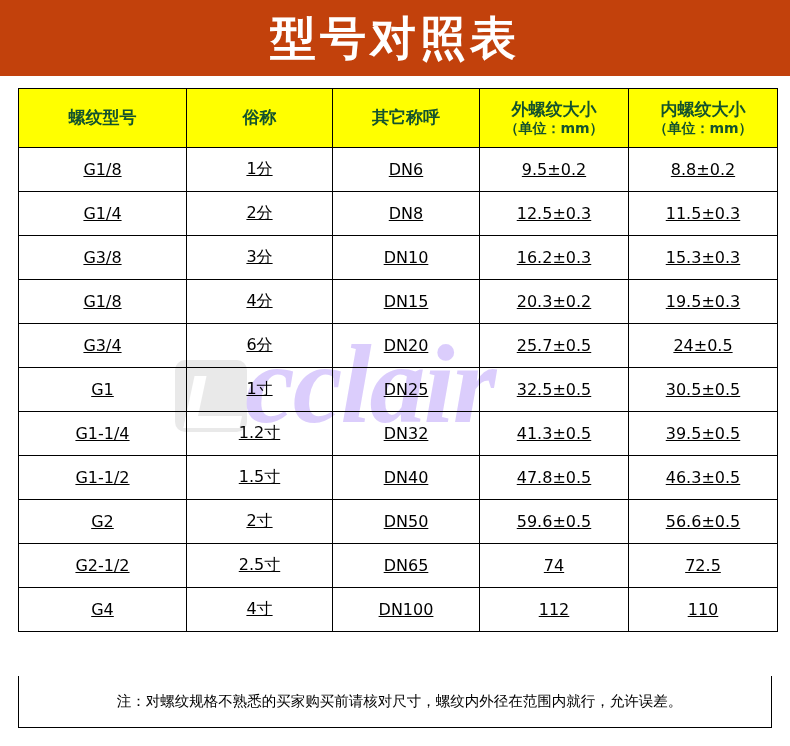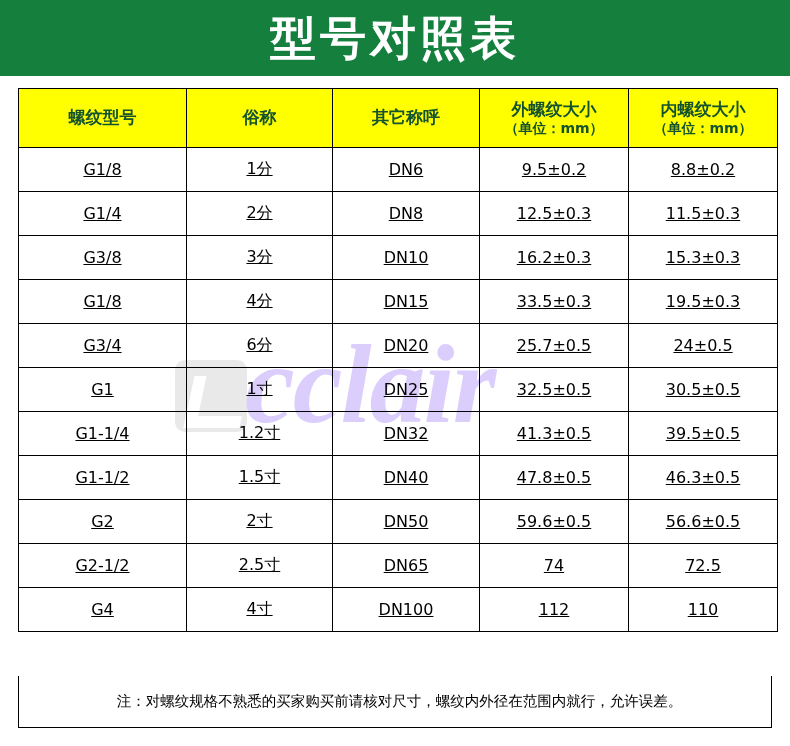--- a/index.html
+++ b/index.html
@@ -19,21 +19,21 @@
     width: 790px;
     height: 746px;
     background: #ffffff;
   }
   .title-bar {
     position: absolute;
     left: 0;
     top: 0;
     width: 790px;
     height: 76px;
-    background: #15803d;
+    background: #c2410c;
     display: flex;
     align-items: center;
     justify-content: center;
   }
   .title-text {
     color: #ffffff;
     font-size: 46px;
     font-weight: bold;
     letter-spacing: 4px;
     line-height: 1;
@@ -199,21 +199,21 @@
         <td>G3/8</td>
         <td>3分</td>
         <td>DN10</td>
         <td>16.2±0.3</td>
         <td>15.3±0.3</td>
       </tr>
       <tr>
         <td>G1/8</td>
         <td>4分</td>
         <td>DN15</td>
-        <td>33.5±0.3</td>
+        <td>20.3±0.2</td>
         <td>19.5±0.3</td>
       </tr>
       <tr>
         <td>G3/4</td>
         <td>6分</td>
         <td>DN20</td>
         <td>25.7±0.5</td>
         <td>24±0.5</td>
       </tr>
       <tr>

